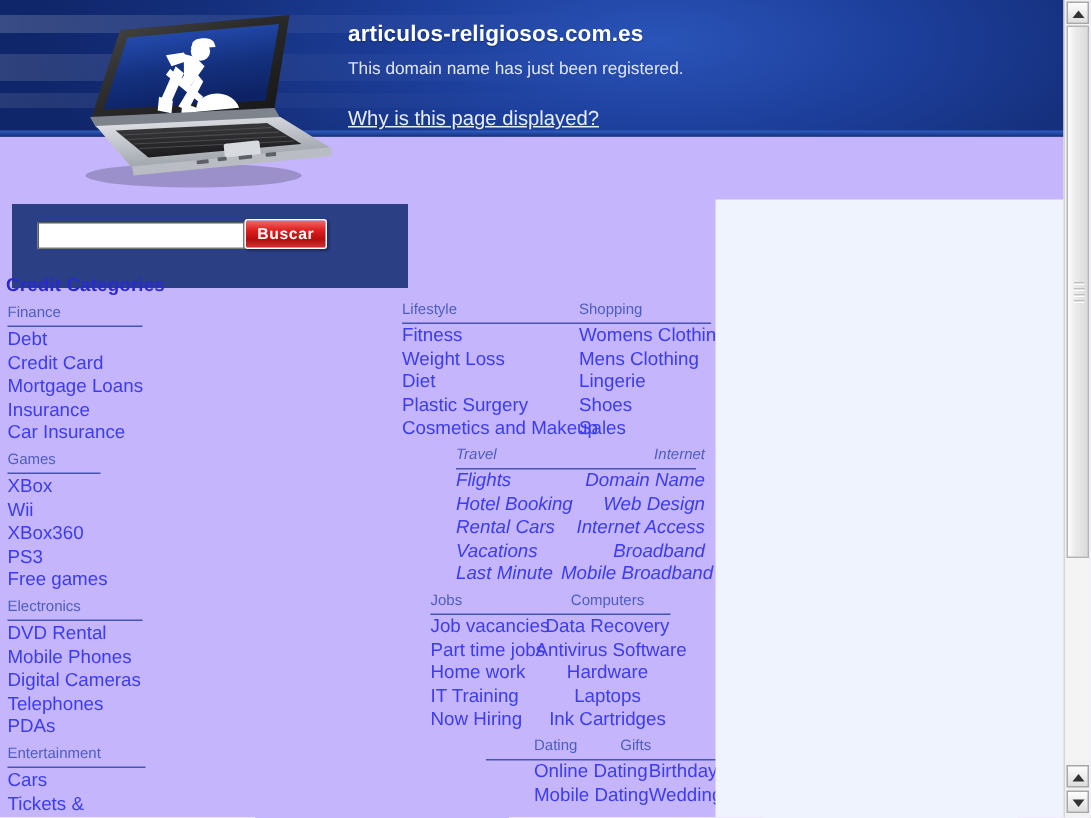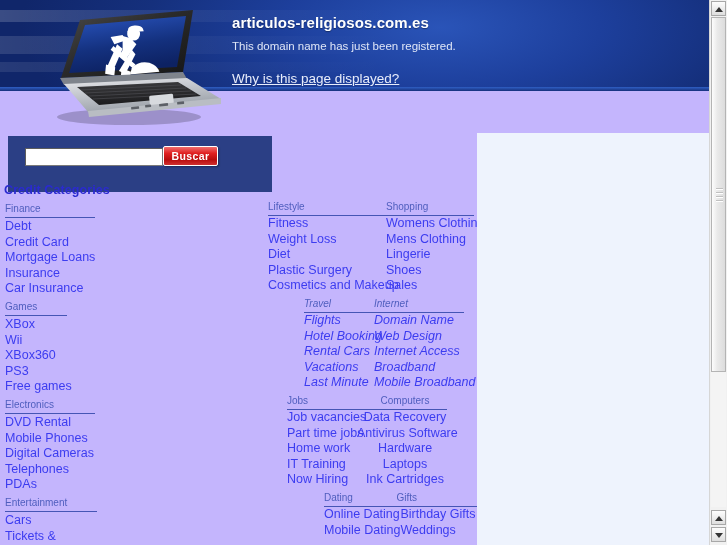--- a/index.html
+++ b/index.html
@@ -177,28 +177,28 @@
   .grid-rows { display: flex; }
   .grid-rows .gcol { }
 
   
   .blk-a .gh1, .blk-a .gc1 { width: 118px; }
   .blk-a .gh2, .blk-a .gc2 { width: 94px; }
   .blk-a { margin-left: 0; }
 
   .blk-b { margin-left: 36px; font-style: italic; }
   .blk-b .gh1, .blk-b .gc1 { width: 70px; }
-  .blk-b .gh2, .blk-b .gc2 { width: 96px; }
+  .blk-b .gh2, .blk-b .gc2 { width: 96px; text-align: right; }
 
   .blk-c { margin-left: 19px; }
   .blk-c .gh1, .blk-c .gc1 { width: 70px; }
   .blk-c .gh2, .blk-c .gc2 { width: 96px; text-align: center; }
 
   .blk-d { margin-left: 56px; }
-  .blk-d .gh1, .blk-d .gc1 { width: 78px; }
+  .blk-d .gh1, .blk-d .gc1 { width: 78px; margin-left: 32px; }
   .blk-d .gh2, .blk-d .gc2 { width: 90px; }
 
   .grid-rule-wrap { display: flex; }
   .grid-rule { border-top: 1px solid #4555b5; height: 0; }
 
   
   #right-panel {
     position: absolute;
     left: 477px; top: 133px;
     width: 233px; height: 412px;

